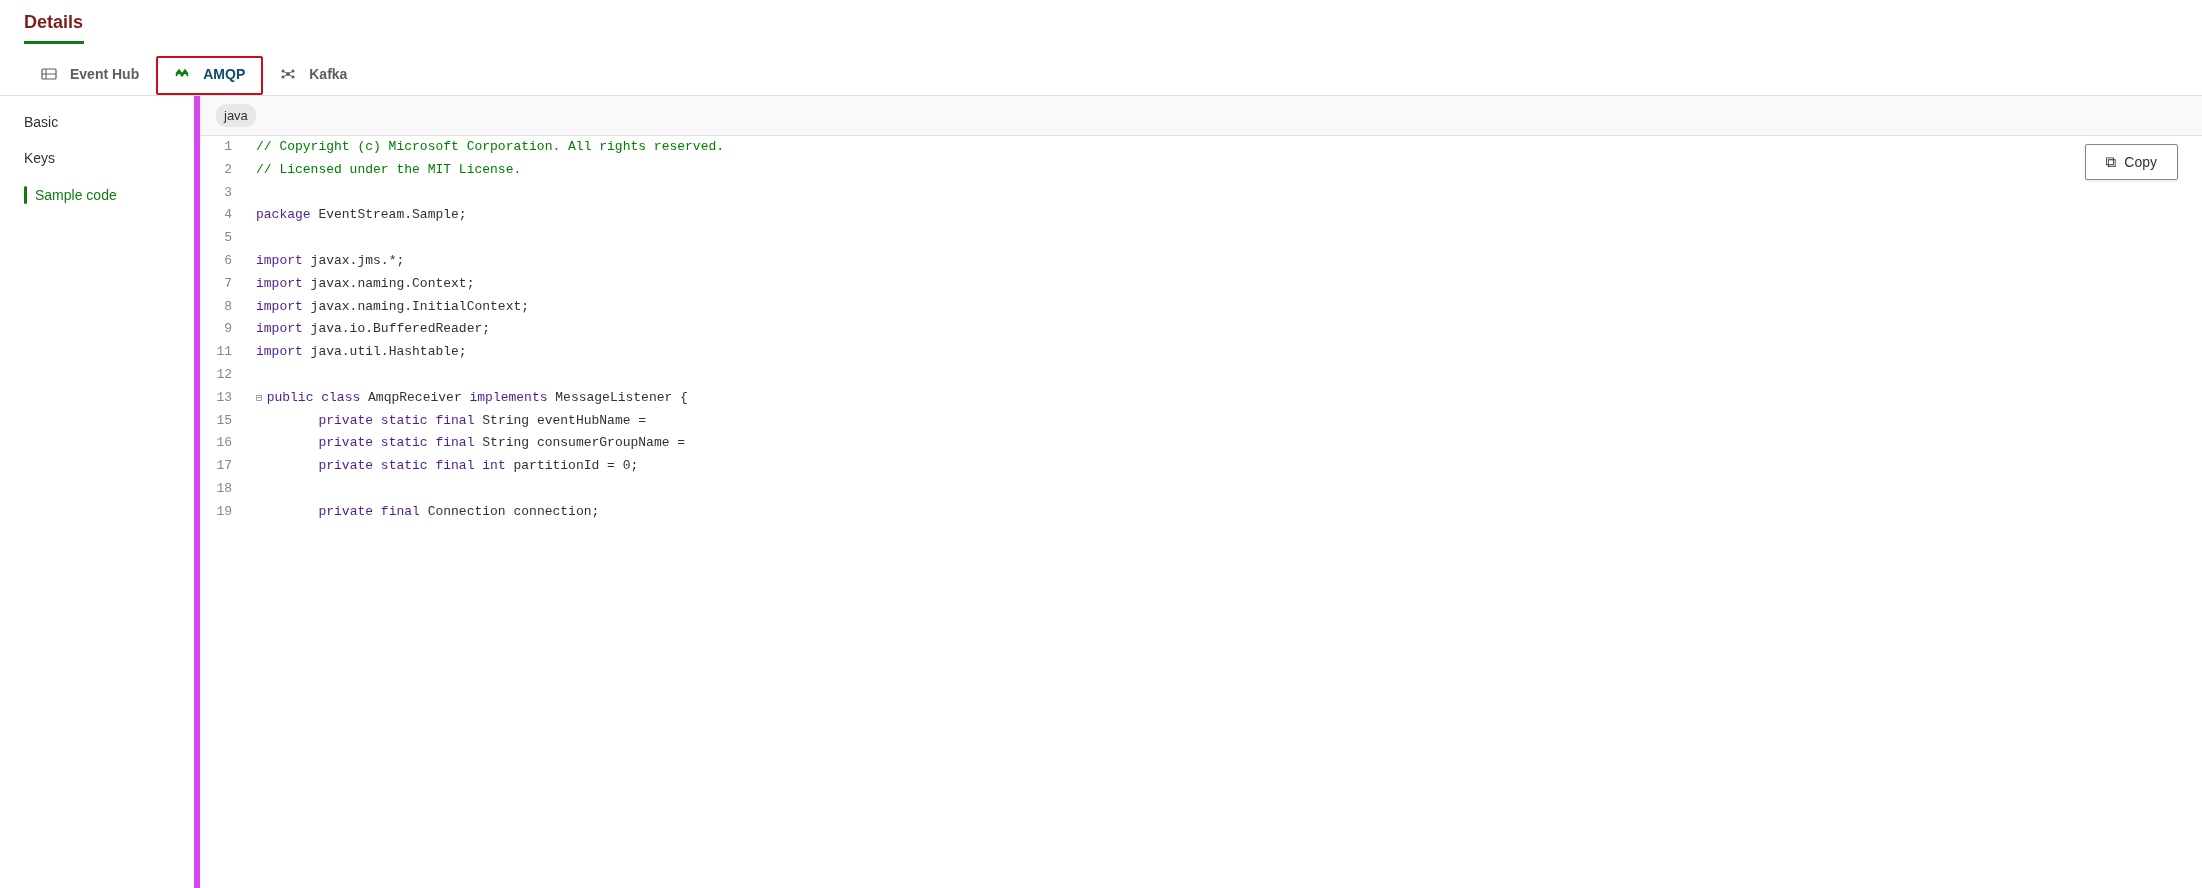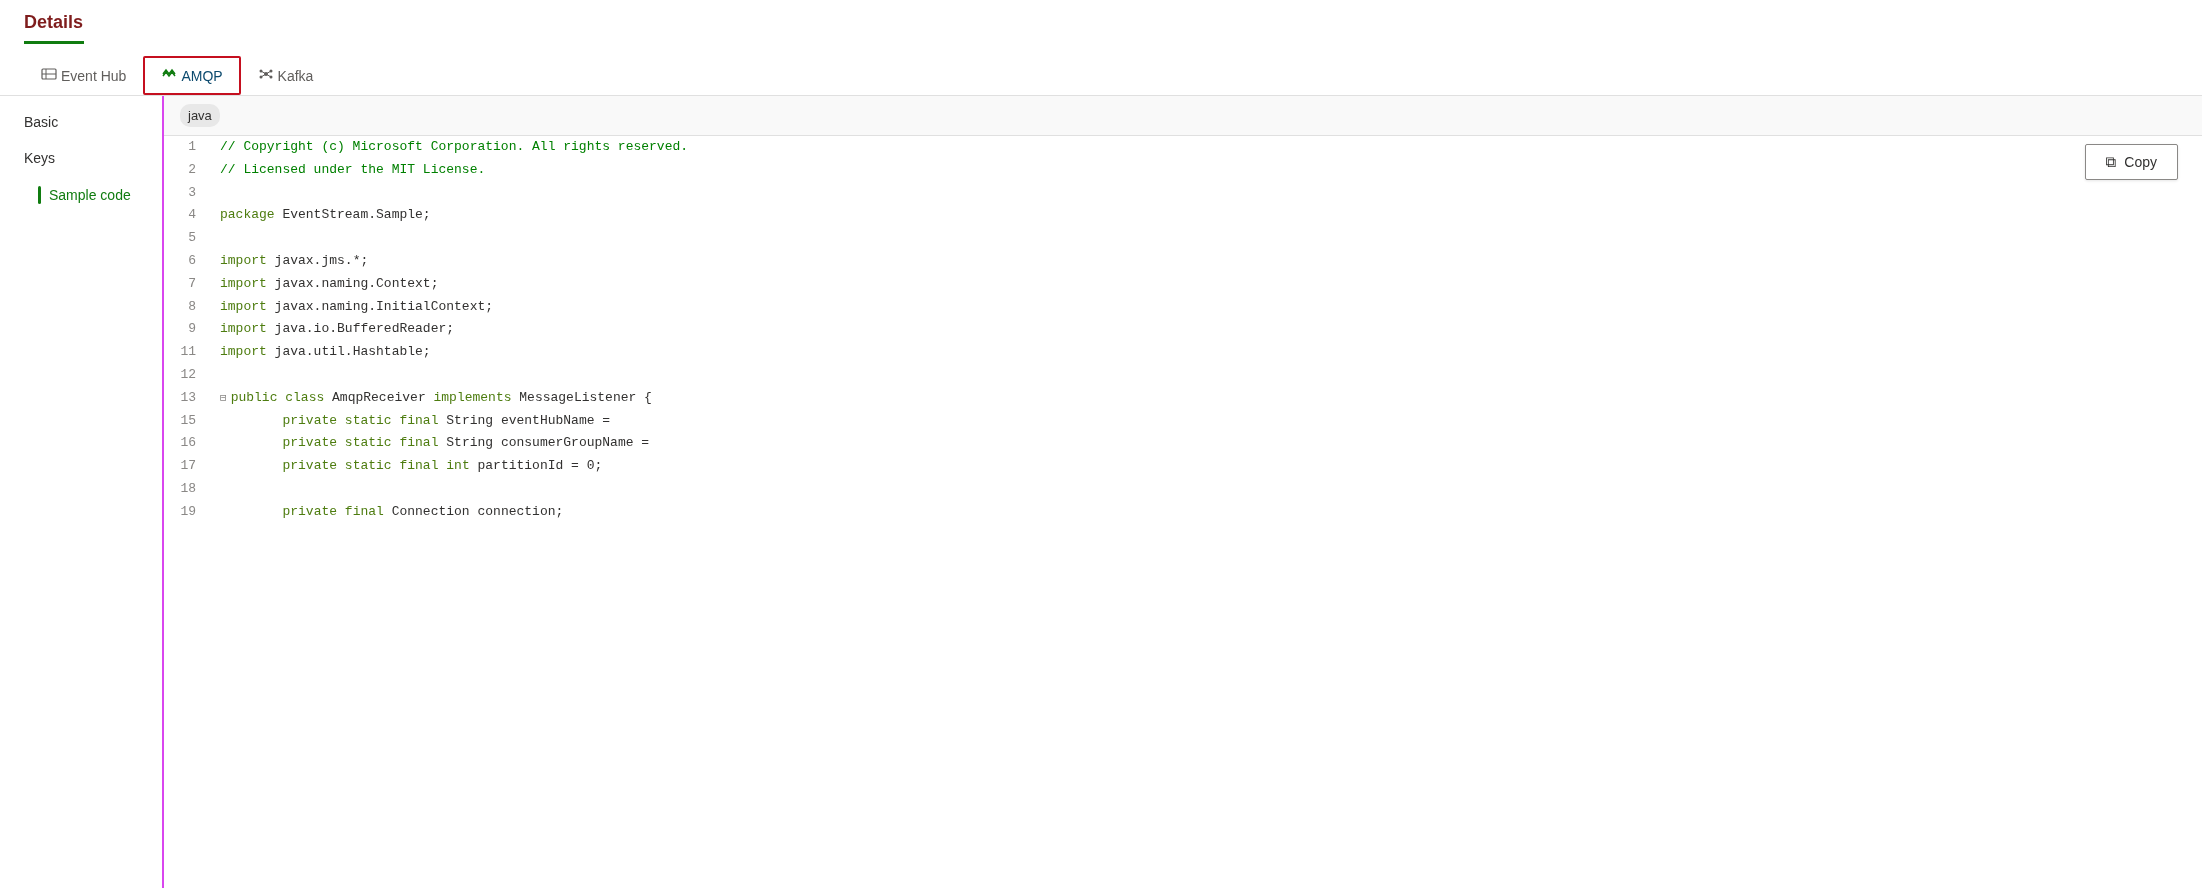--- a/index.html
+++ b/index.html
@@ -47,30 +47,30 @@
     
     .tab-bar {
       display: flex;
       align-items: center;
       gap: 0;
       padding-top: 12px;
     }
 
     .tab-item {
       display: flex;
-      align-items: center;
-      gap: 4px;
+      gap: 13px;
       padding: 8px 16px;
       cursor: pointer;
       color: #605e5c;
       font-size: 14px;
       border: 1px solid transparent;
       border-radius: 0;
       white-space: nowrap;
       user-select: none;
+      font-weight: bold;
     }
 
     .tab-item.active {
       border: 2px solid #c50f1f;
       border-radius: 2px;
       color: #323130;
       background: #fff;
     }
 
     .tab-icon {
@@ -79,40 +79,39 @@
 
     
     .main-layout {
       display: flex;
       flex: 1;
       overflow: hidden;
     }
 
     
     .sidebar {
-      width: 164px;
-      border-right: 2px solid #d946ef;
+      width: 200px;
+      border-right: 6px solid #d946ef;
       padding-top: 8px;
       flex-shrink: 0;
     }
 
     .sidebar-item {
       padding: 10px 24px;
       cursor: pointer;
       color: #323130;
       font-size: 14px;
       display: flex;
       align-items: center;
       gap: 8px;
     }
 
     .sidebar-item.active {
       color: #107c10;
       font-weight: 500;
-      margin-left: 14px;
     }
 
     .sidebar-item-indicator {
       width: 3px;
       height: 18px;
       background: #107c10;
       border-radius: 2px;
       flex-shrink: 0;
     }
 
@@ -187,21 +186,21 @@
     }
 
     .line-content {
       padding: 1px 8px;
       color: #323130;
       white-space: pre;
     }
 
     
     .kw-comment { color: #008000; margin-top: 26px; }
-    .kw-keyword { color: #4d7c0f; }
+    .kw-keyword { color: #4c1d95; }
 
     
     .collapse-icon {
       color: #8a8886;
       font-size: 11px;
       margin-right: 4px;
     }
 
     
     .code-viewer::-webkit-scrollbar {

